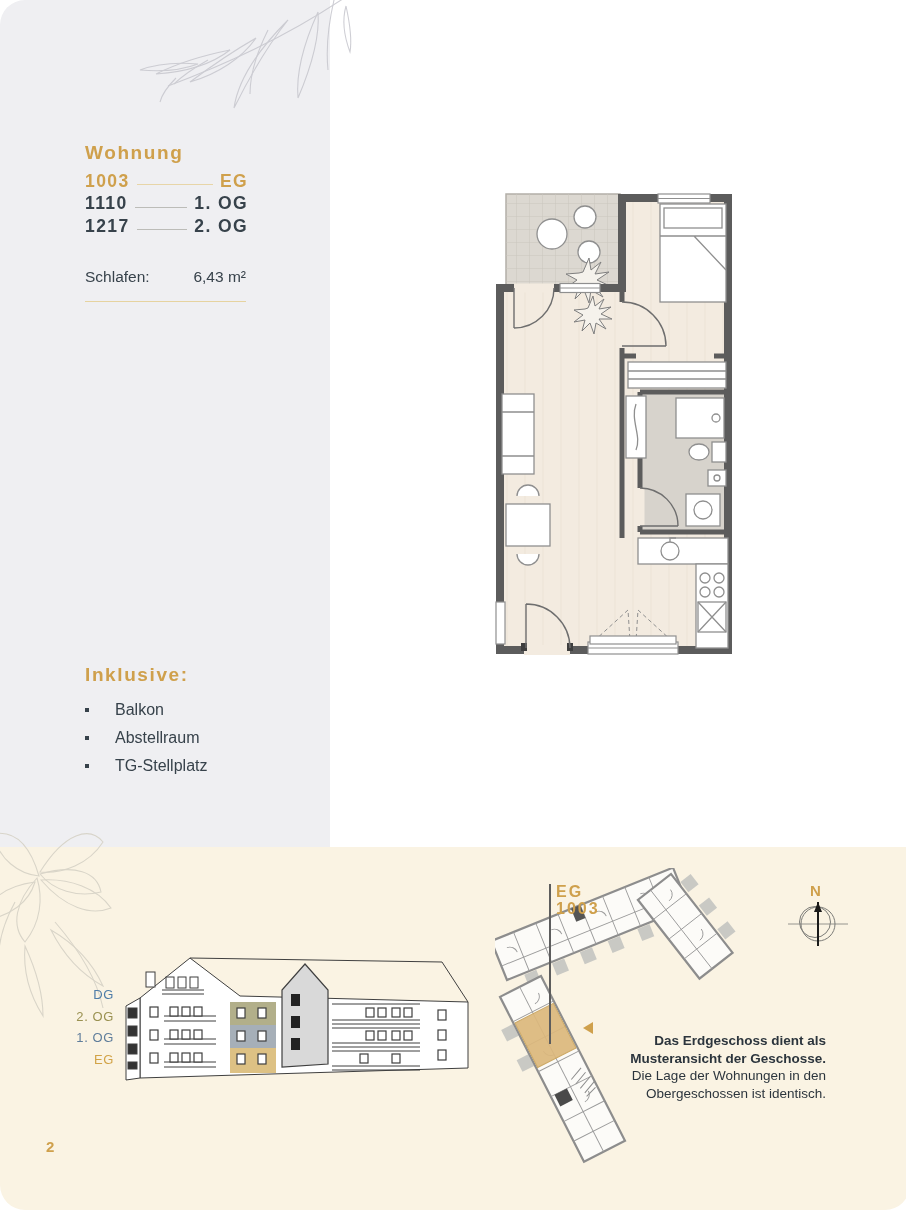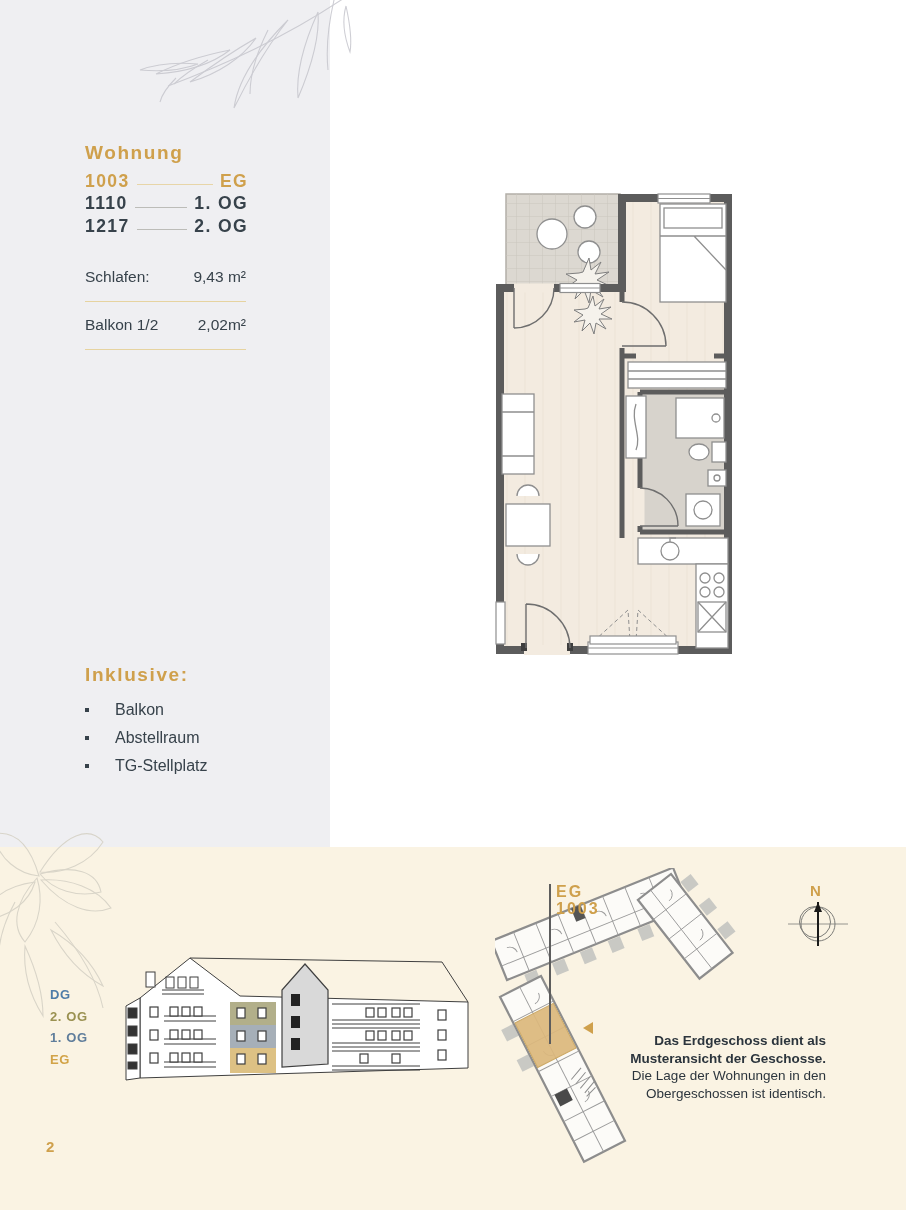--- a/index.html
+++ b/index.html
@@ -1,17 +1,17 @@
 <!DOCTYPE html>
 <html><head>
 <meta charset="utf-8">
 <style>
   html,body{margin:0;padding:0;background:#ffffff;}
   .page{position:relative;width:910px;height:1210px;background:#ffffff;overflow:hidden;
-        font-family:"Liberation Sans",sans-serif;color:#37424b;}
+        font-family:"Liberation Sans",sans-serif;color:#37424b;border-radius:25px;}
   .abs{position:absolute;}
 
   
   .panel-gray{left:0;top:0;width:330px;height:847px;background:#efeff2;}
   .band-cream{left:0;top:847px;width:906px;height:363px;background:#faf3e3;}
 
   
   .gold{color:#cfa04c;}
   .slate{color:#37424b;}
   .h-gold{font-size:19px;font-weight:bold;letter-spacing:1.6px;color:#cfa04c;}
@@ -27,21 +27,21 @@
   .area-row .val{text-align:right;}
   .total-row{display:flex;justify-content:space-between;padding-top:17px;
              font-weight:bold;color:#cfa04c;letter-spacing:1.6px;font-size:15.5px;}
 
   .ink-head{left:85px;top:664px;text-align:center;}
   .ink-list{left:85px;top:696px;font-size:16px;}
   .ink-item{display:flex;align-items:center;height:28px;}
   .ink-item .sq{width:4px;height:4px;background:#37424b;margin-right:26px;flex:0 0 auto;}
 
   
-  .floor-labels{left:50px;top:984px;width:64px;text-align:left;font-size:13px;font-weight:bold;letter-spacing:.6px;}
+  .floor-labels{left:50px;top:984px;width:64px;text-align:right;font-size:13px;font-weight:normal;letter-spacing:.6px;}
   .floor-labels div{line-height:21.5px;}
 
   .unit-callout{left:556px;top:884px;font-size:16px;font-weight:bold;letter-spacing:2px;line-height:16.5px;color:#cfa04c;}
   .leader-line{left:549px;top:884px;width:1.5px;height:160px;background:#5d5d5d;}
 
   .north-label{left:810px;top:882px;font-size:15px;font-weight:bold;color:#cfa04c;letter-spacing:1px;}
 
   .note{left:600px;top:1032px;width:226px;text-align:right;font-size:13.5px;line-height:17.5px;color:#2c353d;}
   .note .b{font-weight:bold;}
 
@@ -102,25 +102,21 @@
     <div class="unit-row slate">
       <span>1217</span>
       <span class="ln"></span>
       <span>2. OG</span>
     </div>
   </div>
 
   <div class="abs areas">
     <div class="area-row">
       <span>Schlafen:</span>
-      <span class="val">9,43 m²</span>
-    </div>
-    <div class="area-row">
-      <span>Balkon 1/2</span>
-      <span class="val">2,02m²</span>
+      <span class="val">6,43 m²</span>
     </div>
   </div>
 
   <div class="abs h-gold ink-head">Inklusive:</div>
   <div class="abs ink-list">
     <div class="ink-item">
       <span class="sq"></span>
       <span>Balkon</span>
     </div>
     <div class="ink-item">

